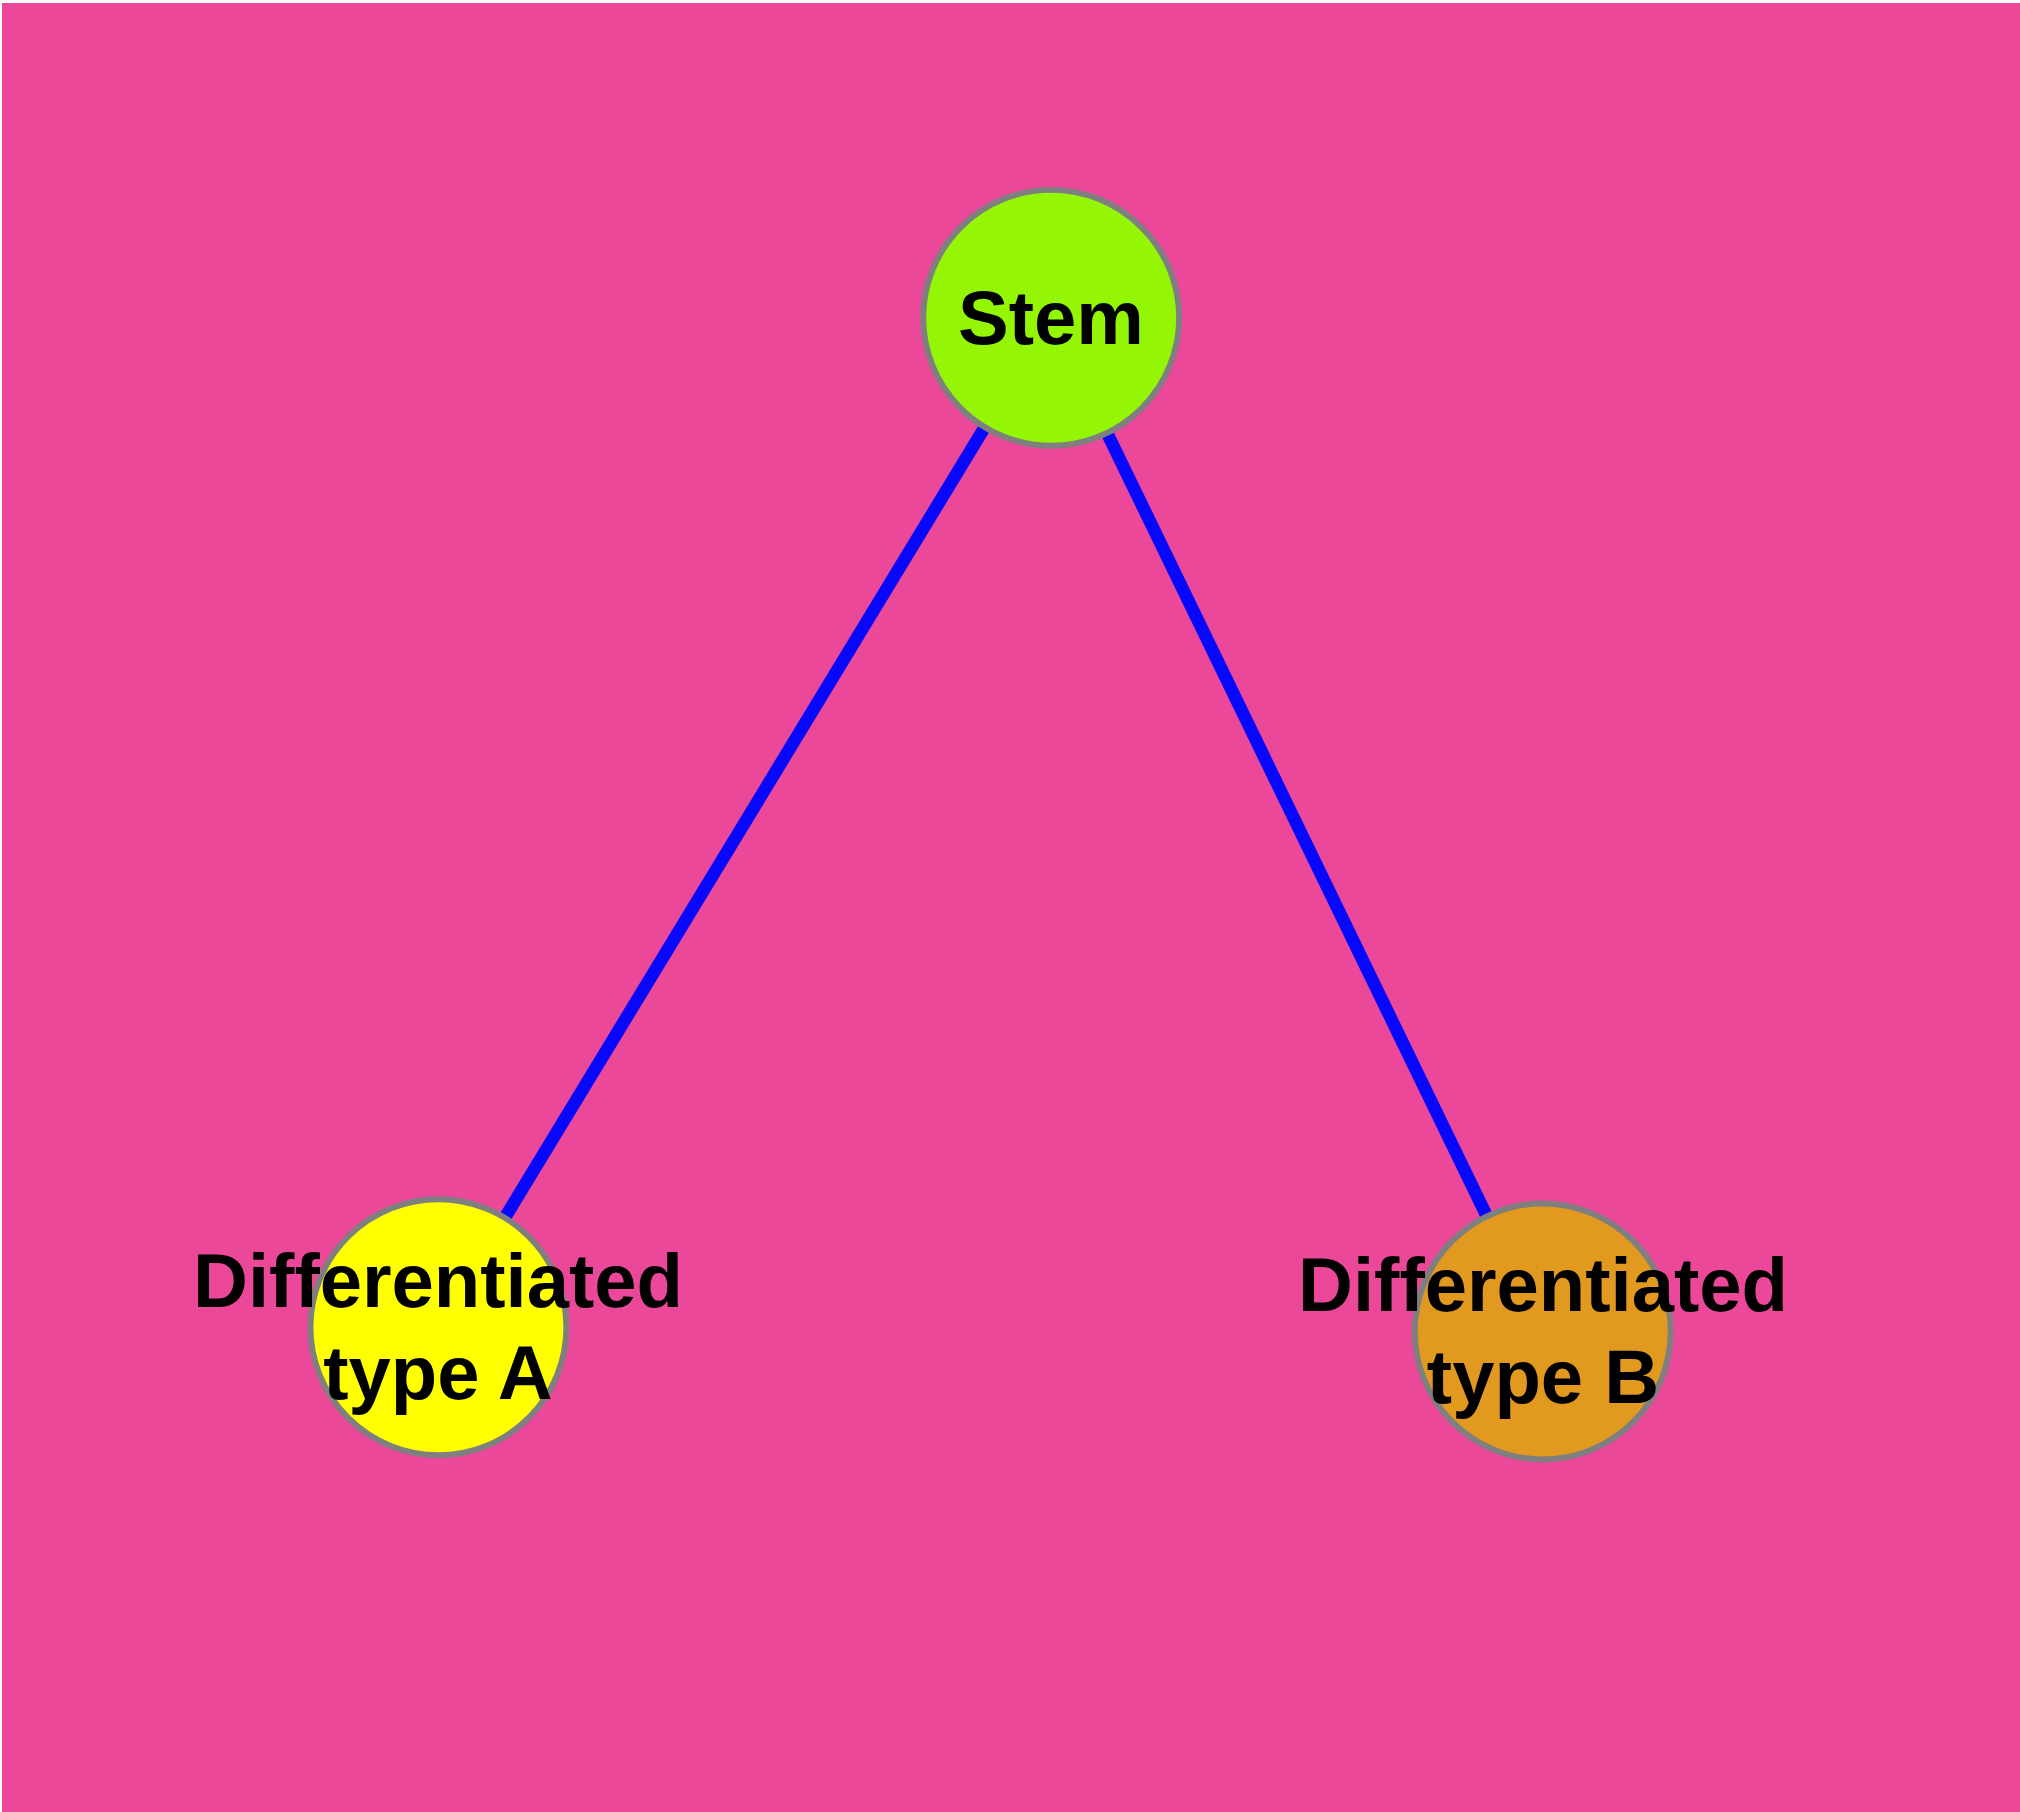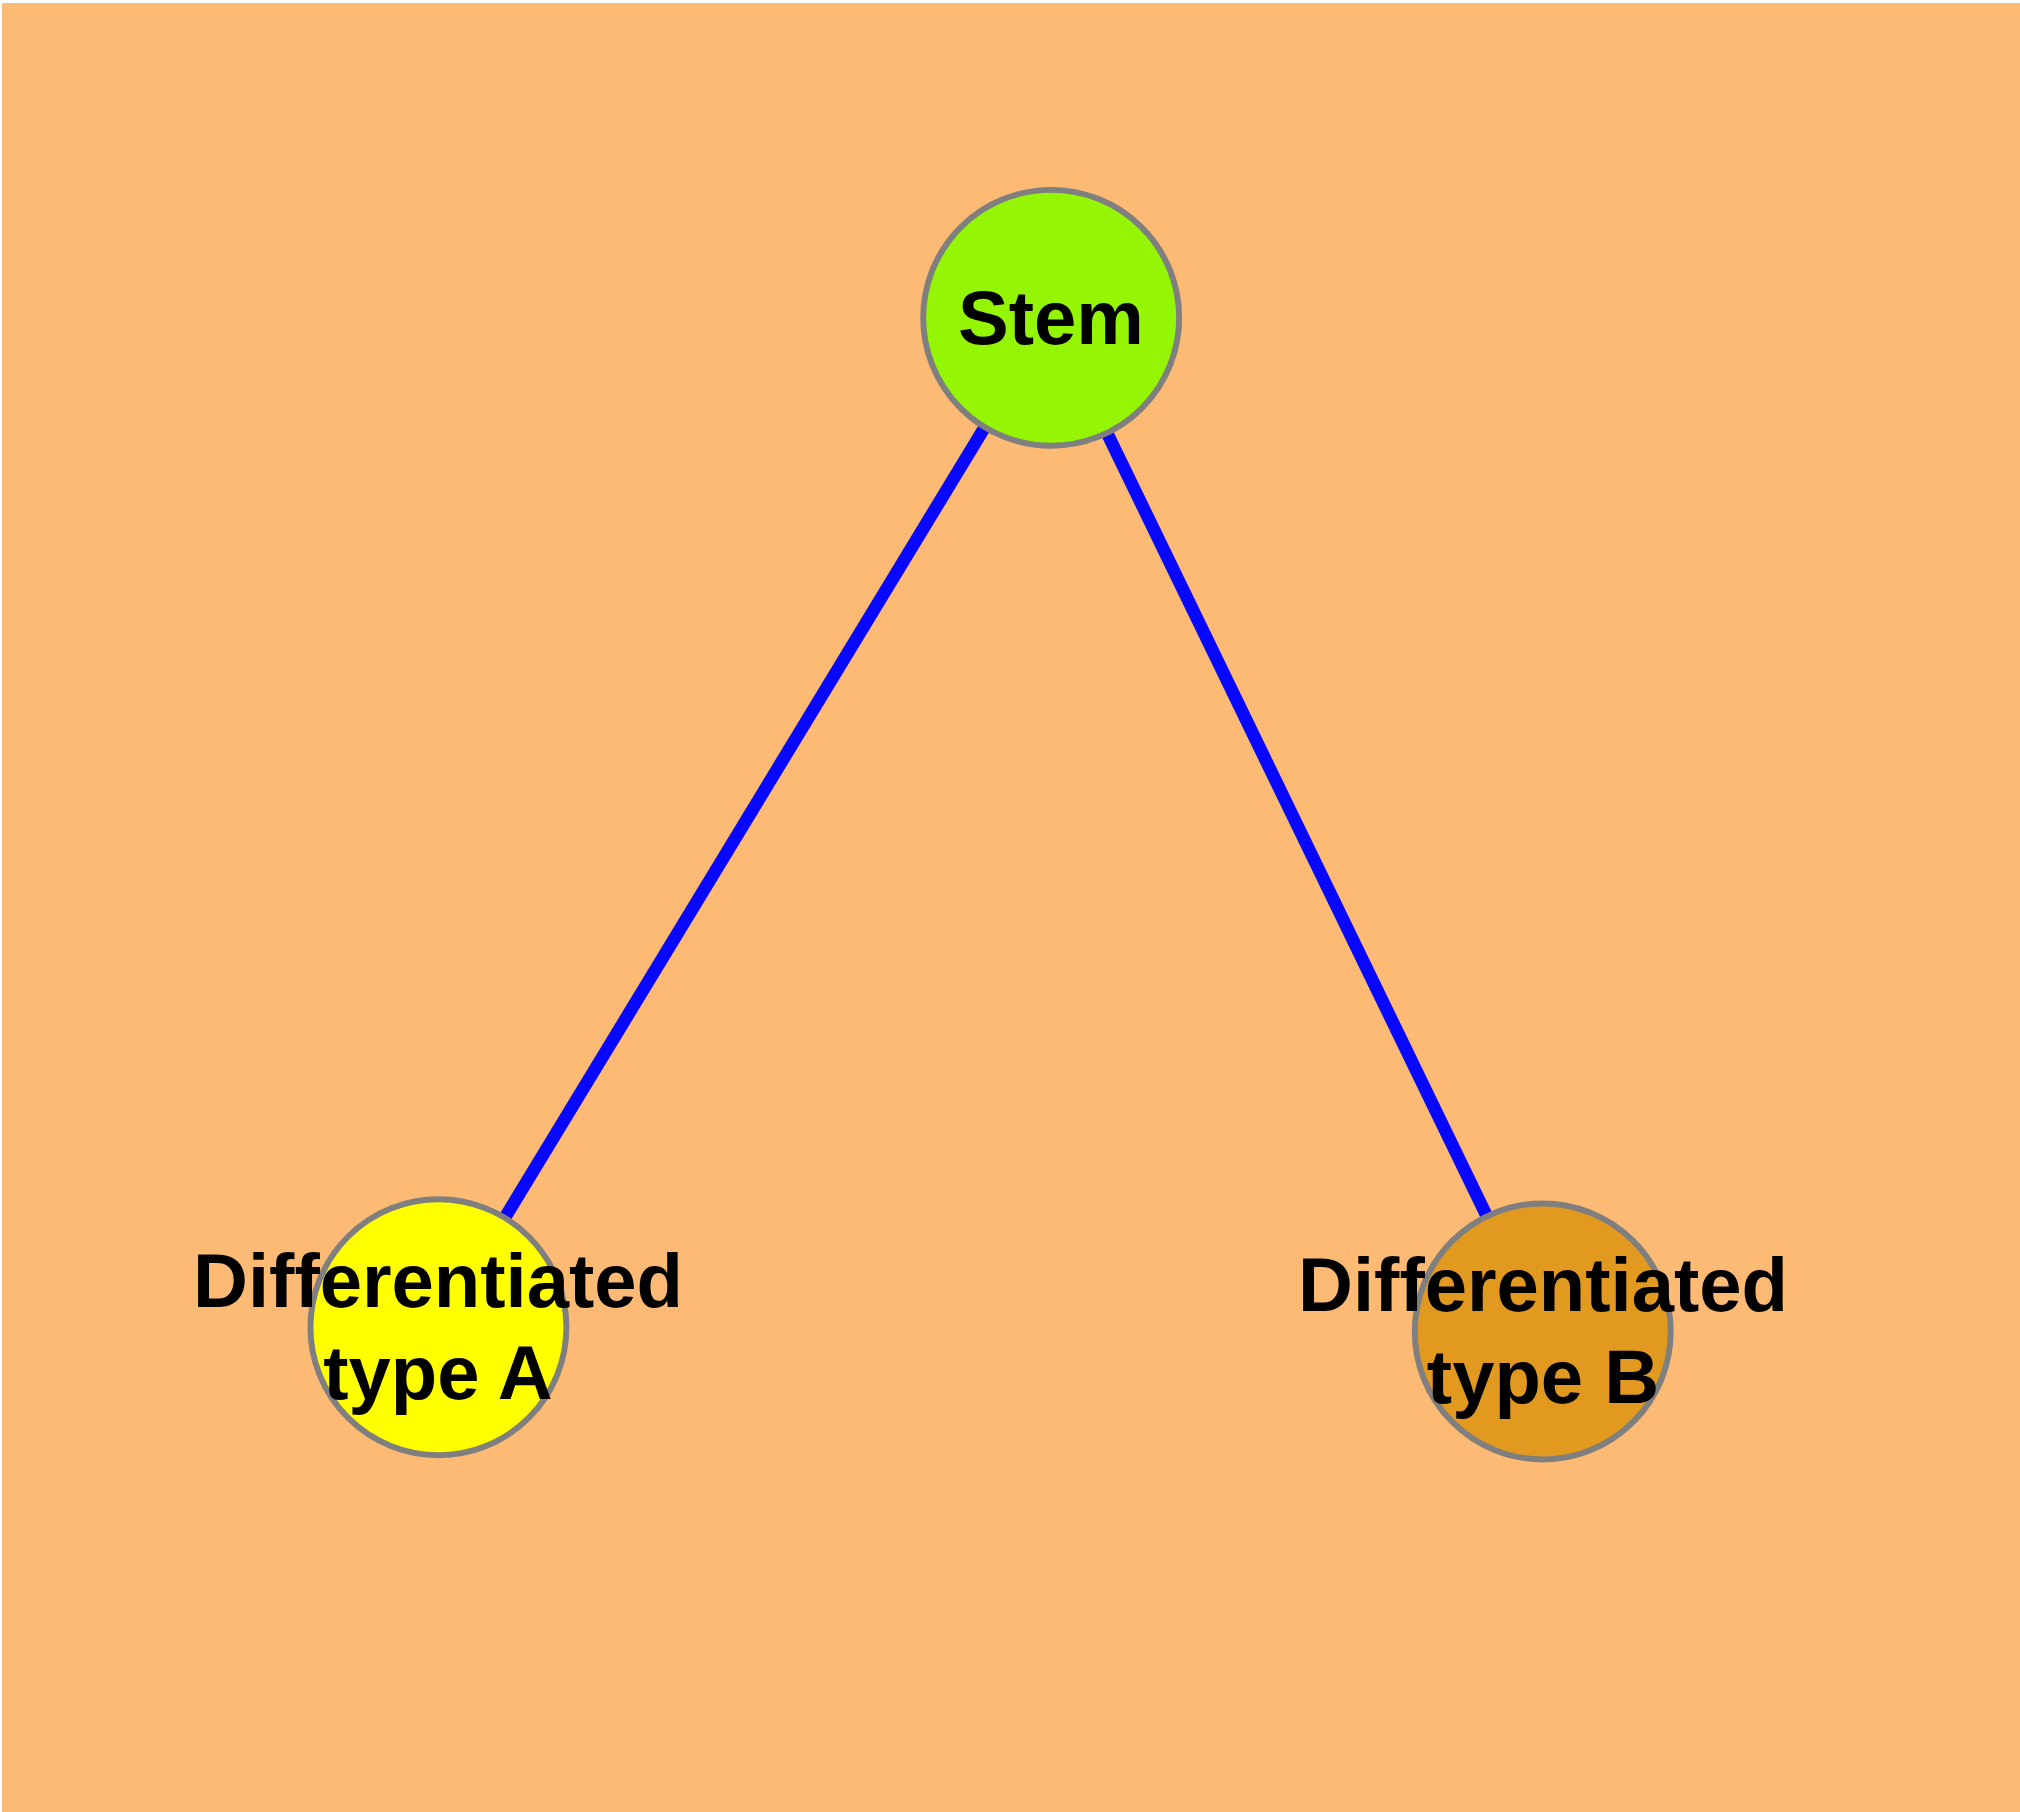--- a/index.html
+++ b/index.html
@@ -4,21 +4,21 @@
 <style>
   html, body {
     margin: 0;
     padding: 0;
     background: #CBCBF8;
   }
   .stage {
     position: relative;
     width: 2021px;
     height: 1812px;
-    background: #fdba74;
+    background: #ec4899;
     overflow: hidden;
     font-family: "Liberation Sans", "DejaVu Sans", sans-serif;
   }
   .graph-svg {
     position: absolute;
     left: 0;
     top: 0;
     width: 100%;
     height: 100%;
     display: block;

